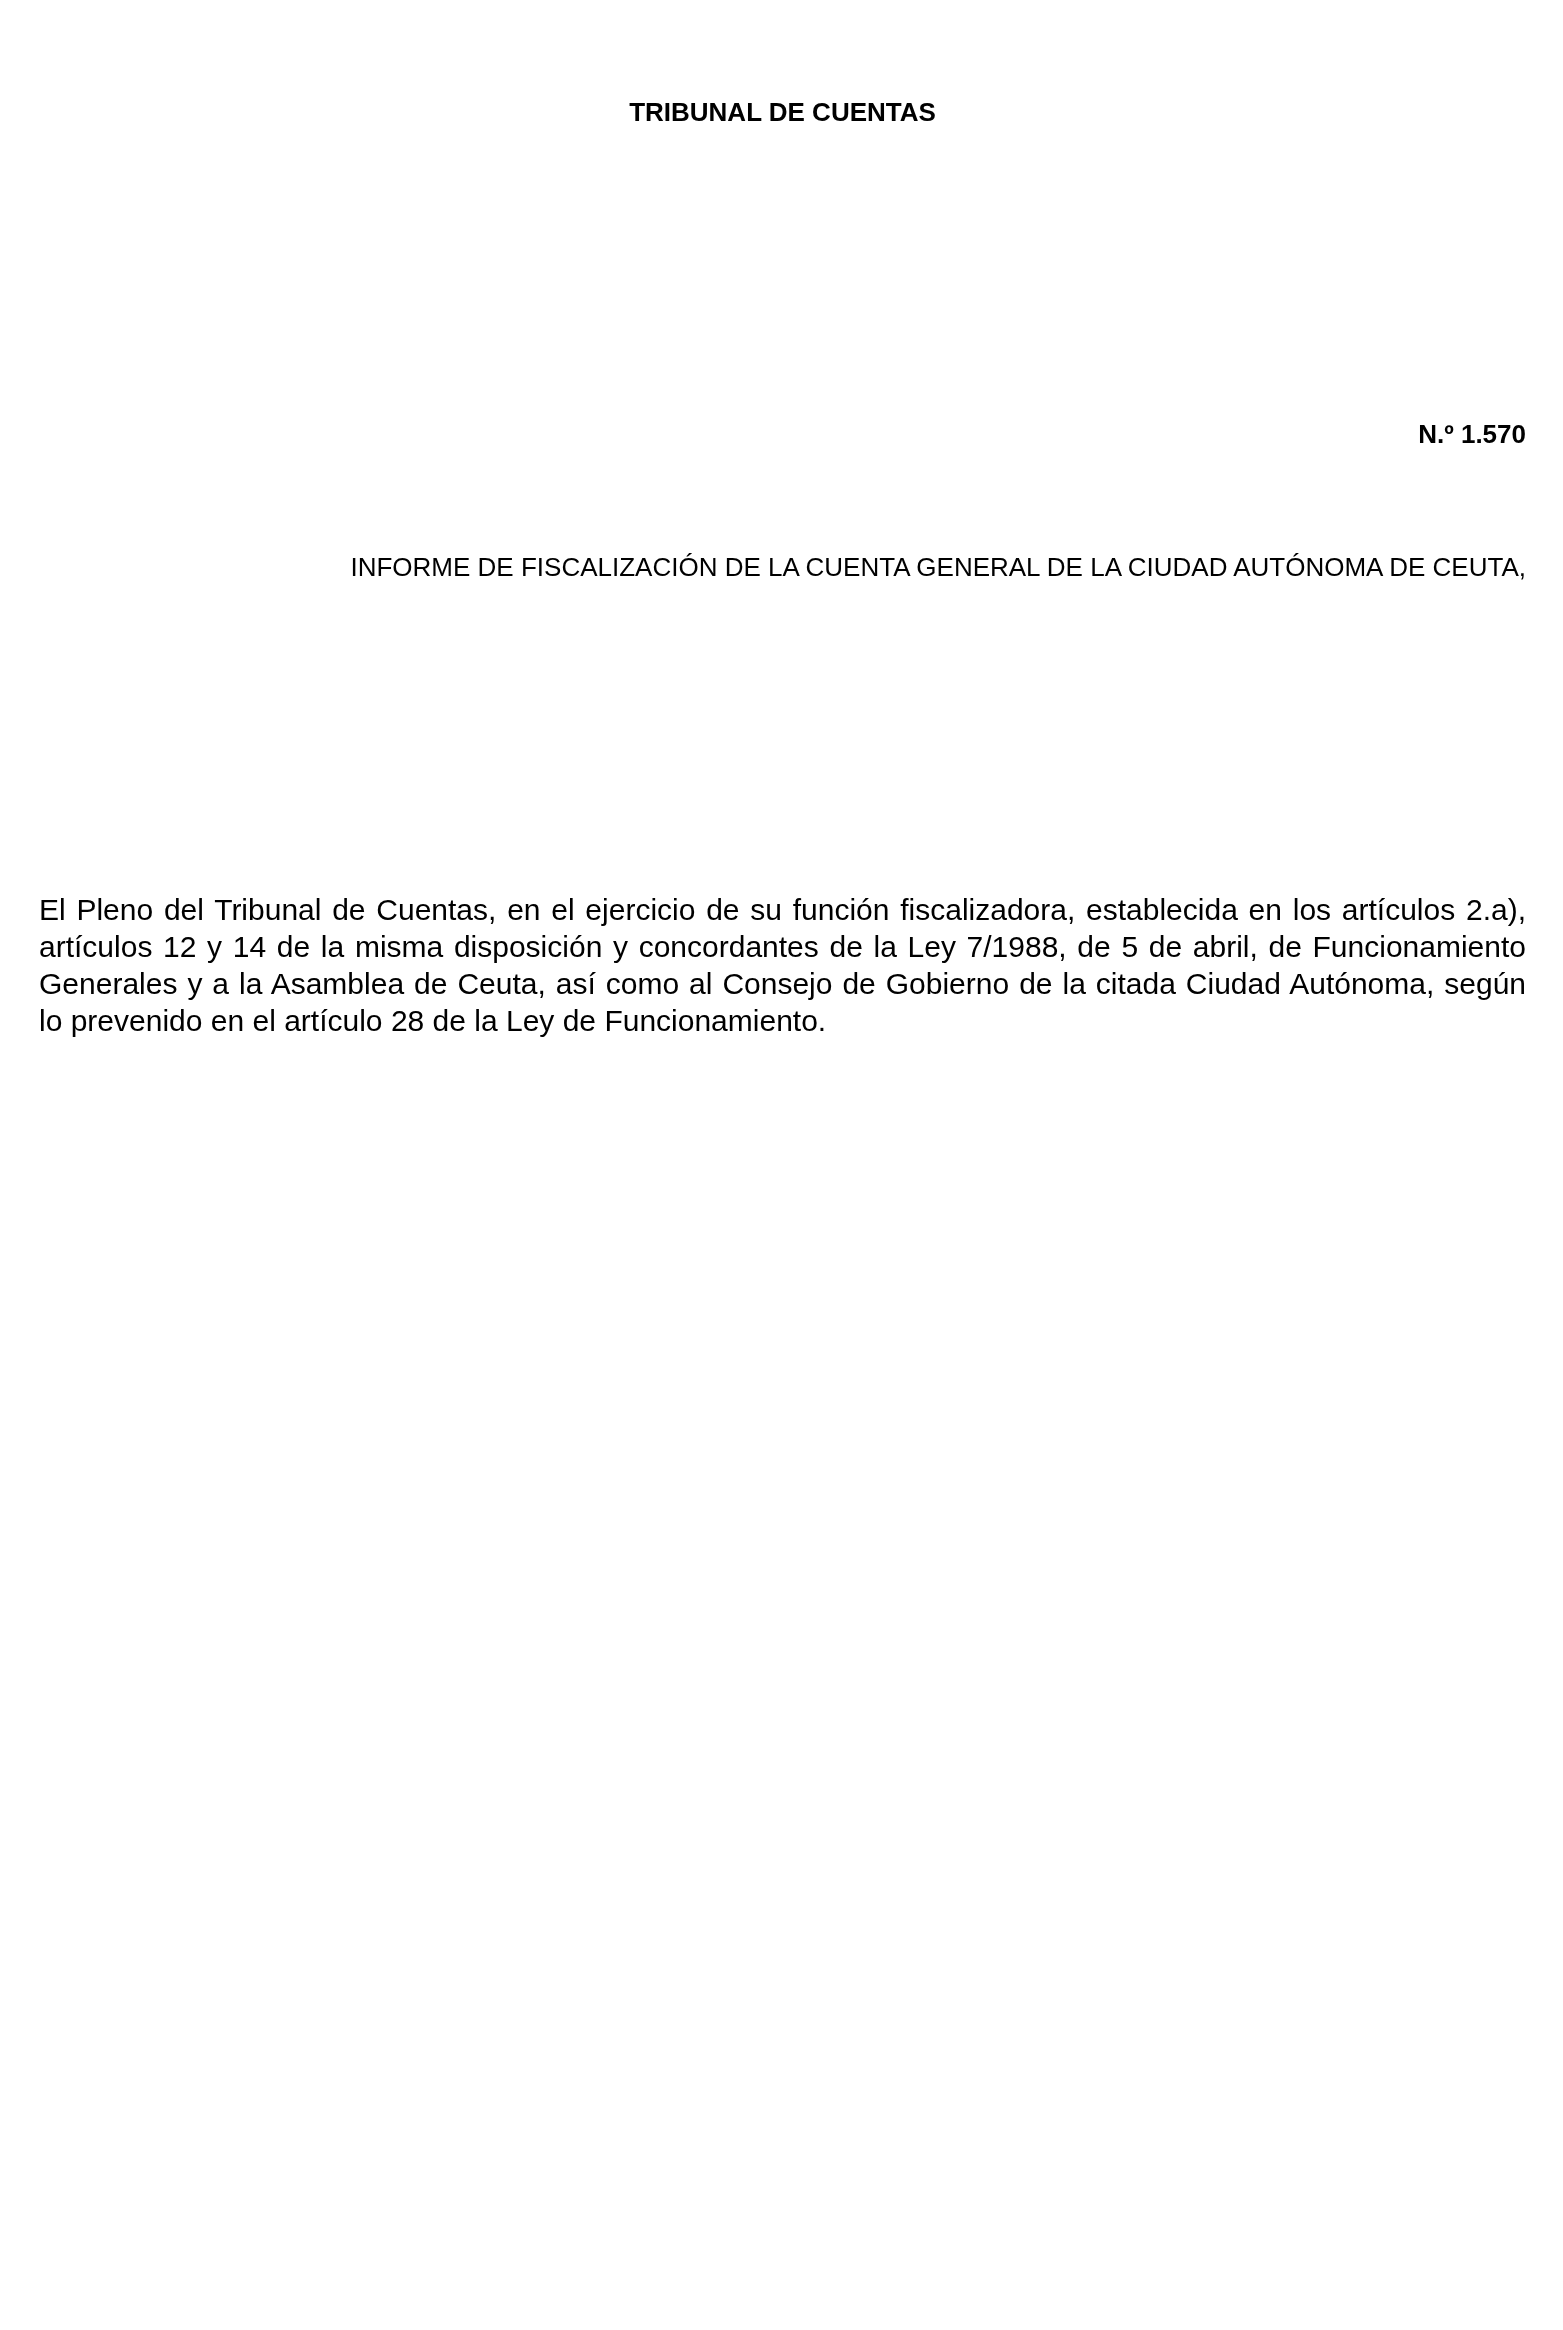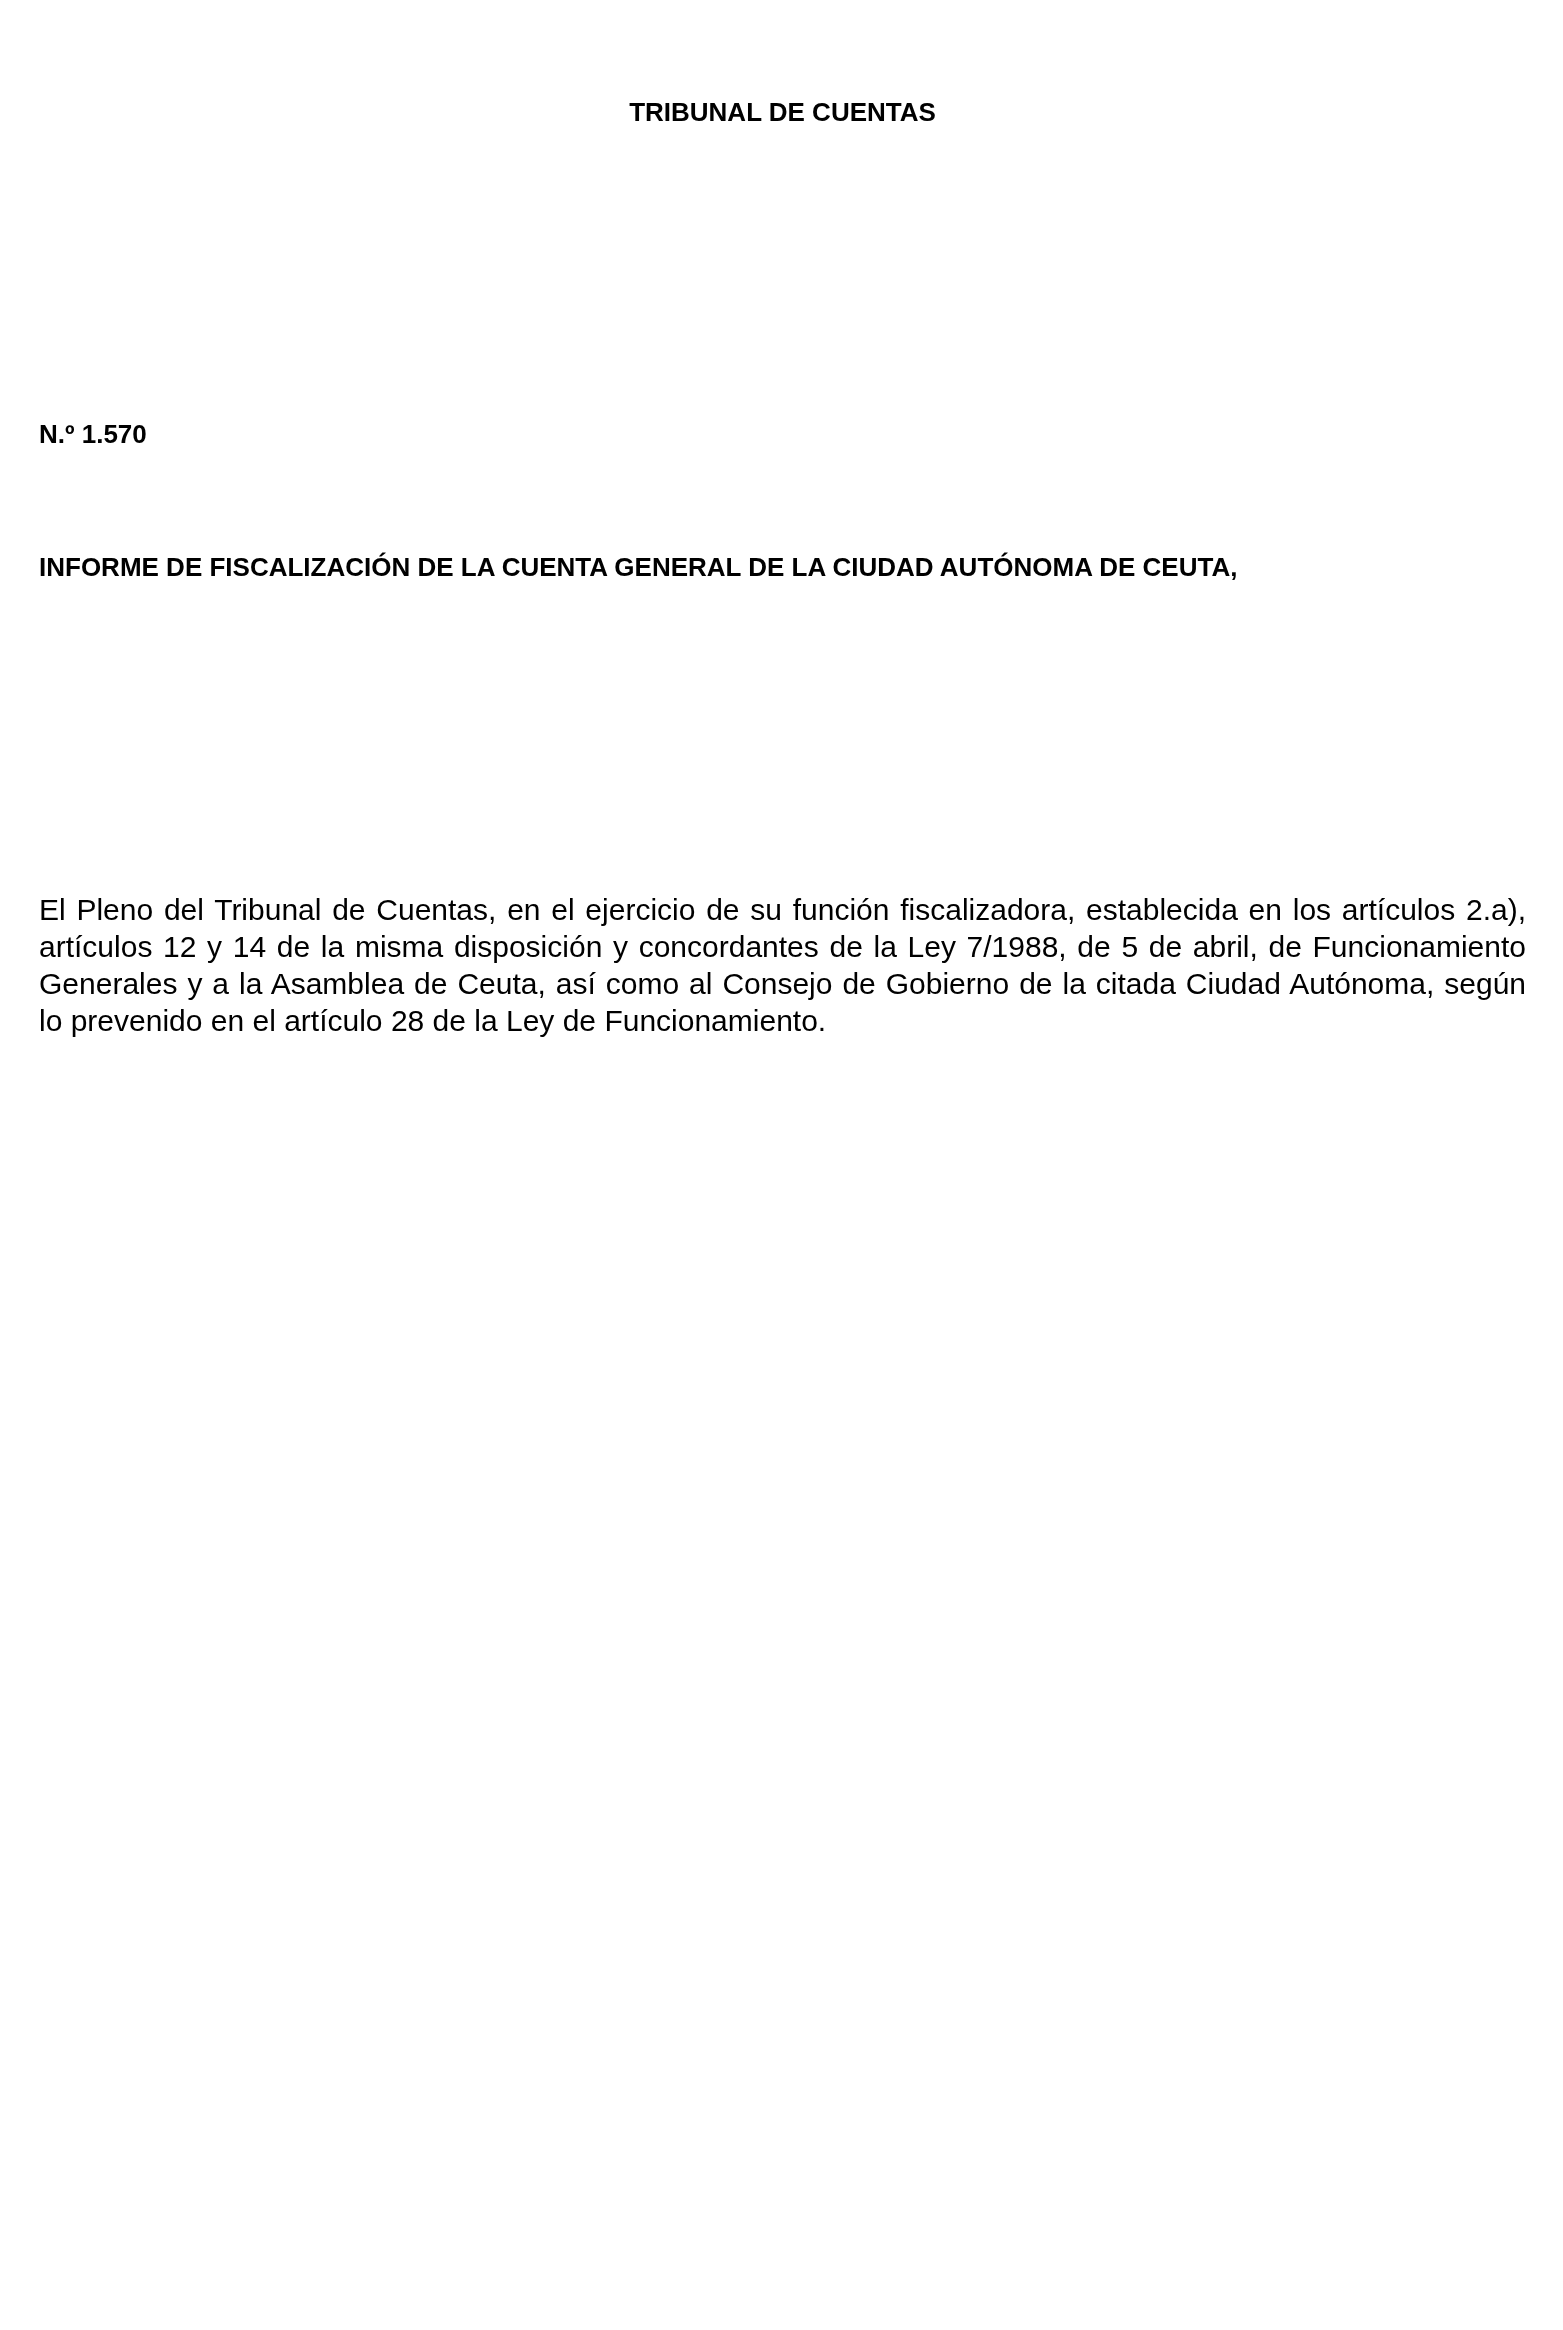--- a/index.html
+++ b/index.html
@@ -26,34 +26,34 @@
     font-size: 26px;
     font-weight: bold;
     line-height: 37px;
     white-space: nowrap;
   }
   .report-number {
     position: absolute;
     top: 404px;
     left: 39px;
     width: 1487px;
-    text-align: left;
+    text-align: right;
     font-size: 26px;
     font-weight: bold;
     line-height: 37px;
     white-space: nowrap;
   }
   .report-title {
     position: absolute;
     top: 534px;
     left: 39px;
     width: 1487px;
-    text-align: left;
+    text-align: right;
     font-size: 26px;
-    font-weight: bold;
+    font-weight: normal;
     line-height: 42px;
   }
   .body-paragraph {
     position: absolute;
     top: 879px;
     left: 39px;
     width: 1487px;
     font-size: 30px;
     line-height: 37px;
   }

